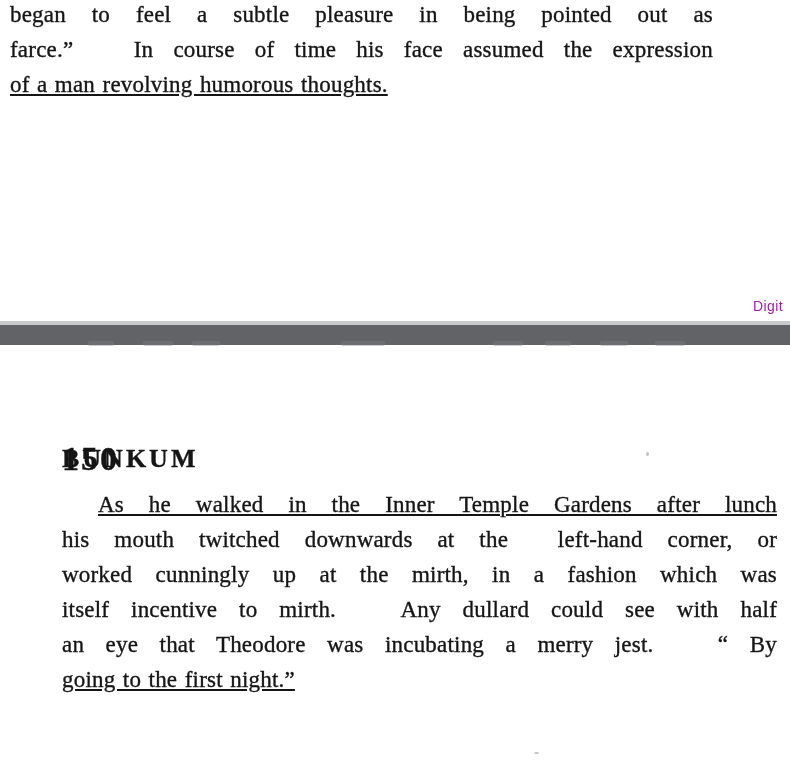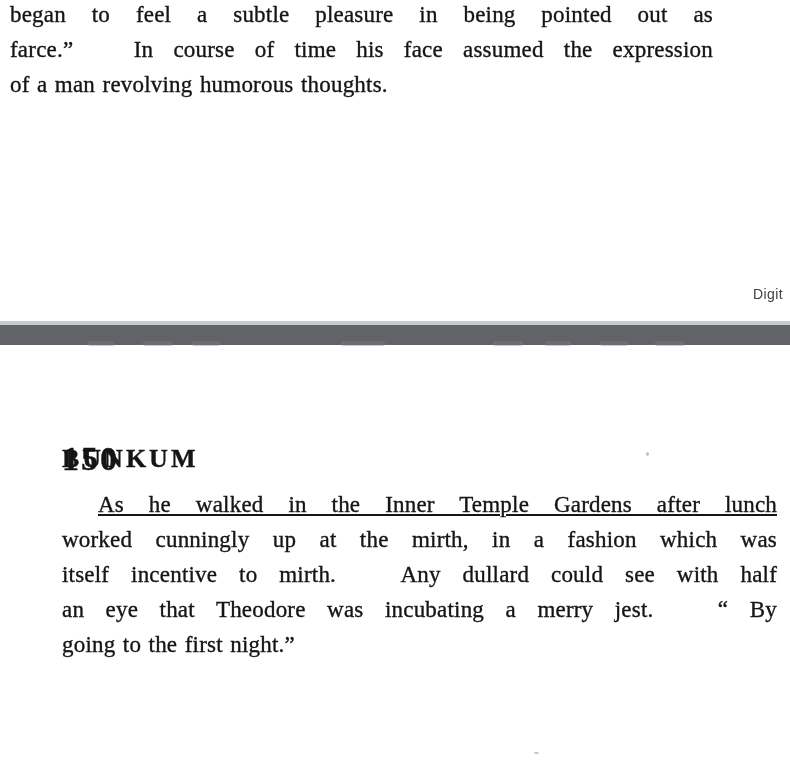--- a/index.html
+++ b/index.html
@@ -18,32 +18,32 @@
   .para .line {
     height: 35px;
     line-height: 35px;
     font-size: 23px;
     letter-spacing: 0.2px;
     word-spacing: 1.5px;
     white-space: pre-wrap;
     text-align: justify;
     text-align-last: justify;
   }
-  .para .line.last { text-align-last: left; }
+  .para .line.last { text-align-last: left; text-decoration: underline; }
   .para .line.indent { text-indent: 36px; text-decoration: underline; }
 
   .para-top { left: 10px; top: -3px; width: 703px; }
   .para-bottom { left: 62px; top: 487px; width: 715px; }
 
   .watermark {
     position: absolute;
-    left: 753px; top: 286px;
+    left: 753px; top: 298px;
     font-family: "Liberation Sans", sans-serif;
     font-size: 14px;
-    color: #404040;
+    color: #a21caf;
     letter-spacing: 0.4px;
     white-space: nowrap;
   }
 
   .divider-light {
     position: absolute; left: 0; top: 321px;
     width: 790px; height: 4px;
     background: #c9cacd;
   }
   .divider-dark {
@@ -113,20 +113,21 @@
   <span class="artifact" style="left:655px; width:30px;"></span>
 </div>
 
 <div class="page-header ink">
   <span class="page-number">150</span>
   <span class="running-title">BUNKUM</span>
 </div>
 
 <div class="para para-bottom ink">
   <div class="line indent">As he walked in the Inner Temple Gardens after lunch</div>
+  <div class="line">his mouth twitched downwards at the  left-hand corner, or</div>
   <div class="line">worked cunningly up at the mirth, in a fashion which was</div>
   <div class="line">itself incentive to mirth.   Any dullard could see with half</div>
   <div class="line">an eye that Theodore was incubating a merry jest.   “ By</div>
   <div class="line last">going to the first night.”</div>
 </div>
 
 <span class="speck speck-a"></span>
 <span class="speck speck-b"></span>
 
 </body></html>

